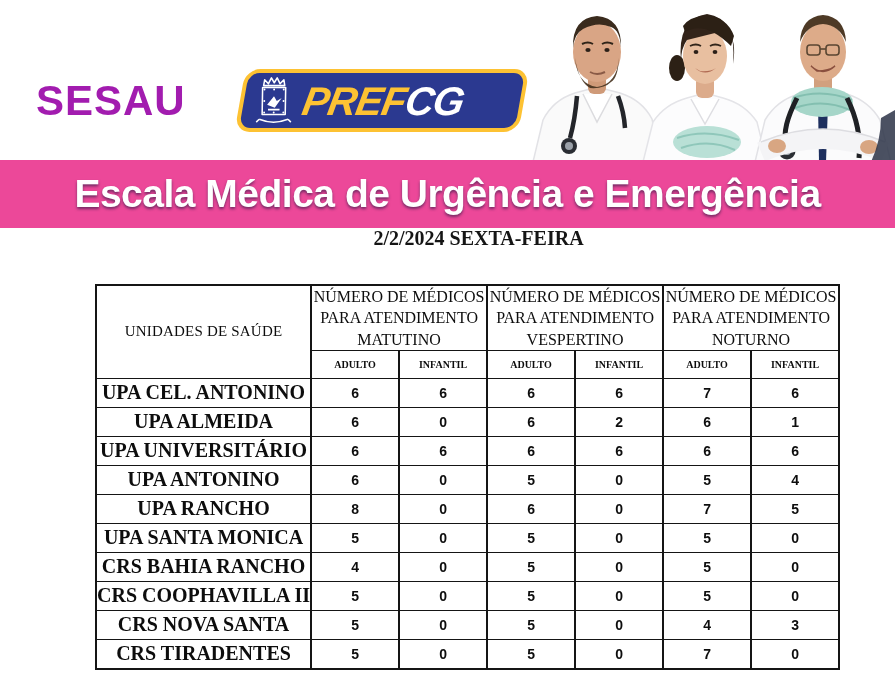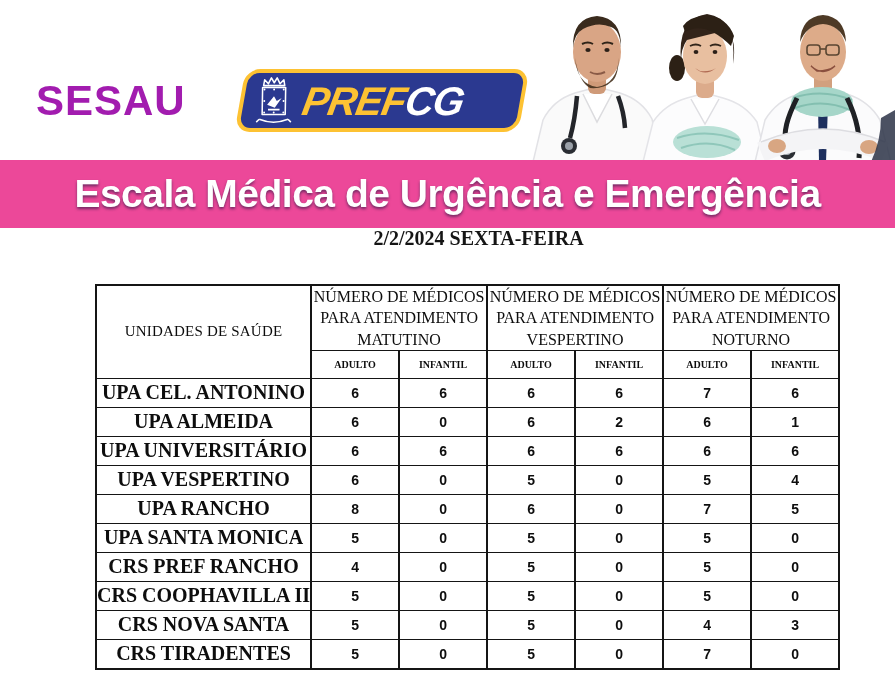--- a/index.html
+++ b/index.html
@@ -228,21 +228,21 @@
       <tr>
         <td class="unit">UPA UNIVERSITÁRIO</td>
         <td class="val">6</td>
         <td class="val">6</td>
         <td class="val">6</td>
         <td class="val">6</td>
         <td class="val">6</td>
         <td class="val">6</td>
       </tr>
       <tr>
-        <td class="unit">UPA VESPERTINO</td>
+        <td class="unit">UPA ANTONINO</td>
         <td class="val">6</td>
         <td class="val">0</td>
         <td class="val">5</td>
         <td class="val">0</td>
         <td class="val">5</td>
         <td class="val">4</td>
       </tr>
       <tr>
         <td class="unit">UPA RANCHO</td>
         <td class="val">8</td>
@@ -255,21 +255,21 @@
       <tr>
         <td class="unit">UPA SANTA MONICA</td>
         <td class="val">5</td>
         <td class="val">0</td>
         <td class="val">5</td>
         <td class="val">0</td>
         <td class="val">5</td>
         <td class="val">0</td>
       </tr>
       <tr>
-        <td class="unit">CRS PREF RANCHO</td>
+        <td class="unit">CRS BAHIA RANCHO</td>
         <td class="val">4</td>
         <td class="val">0</td>
         <td class="val">5</td>
         <td class="val">0</td>
         <td class="val">5</td>
         <td class="val">0</td>
       </tr>
       <tr>
         <td class="unit">CRS COOPHAVILLA II</td>
         <td class="val">5</td>

